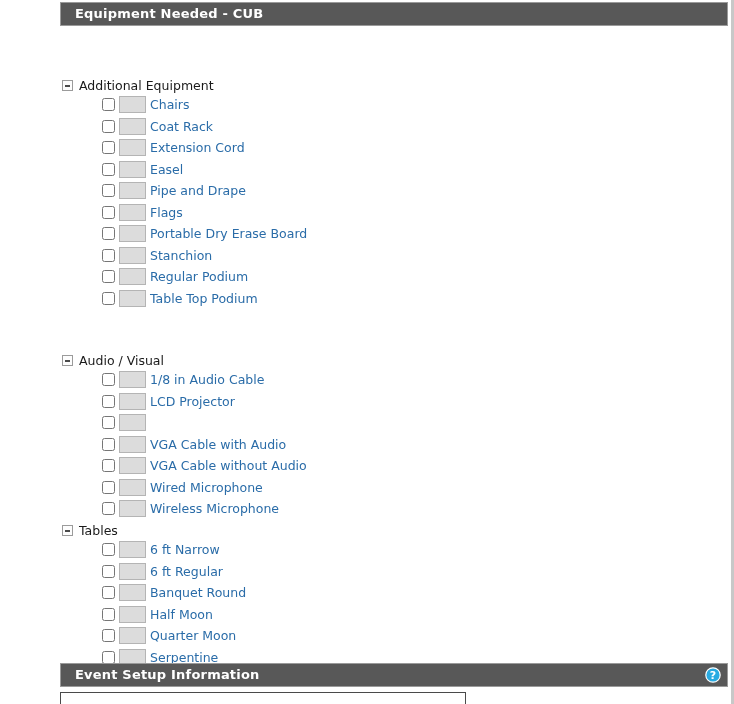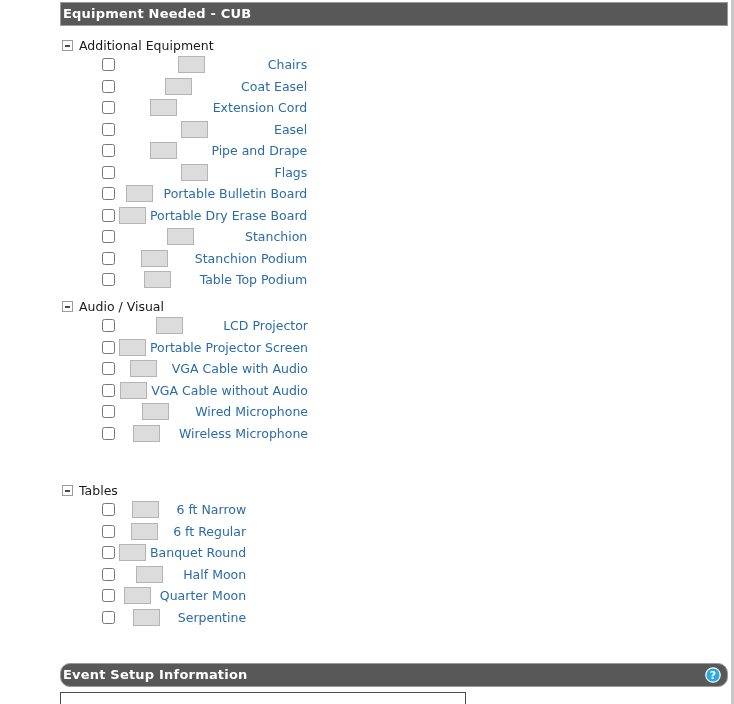--- a/index.html
+++ b/index.html
@@ -41,21 +41,21 @@
     left: 60px;
     width: 668px;
     height: 24px;
     background: #585858;
     border: 1px solid #9a9a9a;
     box-sizing: border-box;
     color: #ffffff;
     font-weight: bold;
     font-size: 13px;
     line-height: 22px;
-    padding-left: 2px;
+    padding-left: 14px;
     letter-spacing: 0.2px;
     display: flex;
     align-items: center;
     justify-content: space-between;
   }
   .section-bar .bar-title {
     white-space: nowrap;
   }
 
   .help-icon {
@@ -64,20 +64,21 @@
     margin-right: 6px;
     flex: 0 0 auto;
     display: block;
     cursor: pointer;
   }
 
   
   .tree-group {
     position: absolute;
     left: 60px;
+    margin-top: 40px;
   }
   .group-head {
     display: flex;
     align-items: center;
     height: 18px;
     margin-left: 2px;
   }
   .toggle-icon {
     width: 11px;
     height: 11px;
@@ -104,21 +105,20 @@
     color: #1a1a1a;
     white-space: nowrap;
   }
 
   
   .item-row {
     display: flex;
     align-items: center;
     height: 21.5px;
     padding-left: 42px;
-    justify-content: space-between;
   }
   .row-check {
     width: 13px;
     height: 13px;
     margin: 0;
     padding: 0;
     flex: 0 0 auto;
   }
   .row-qty {
     width: 27px;
@@ -176,21 +176,21 @@
     </div>
 
     <div class="item-row">
       <input type="checkbox" class="row-check" style="">
       <input type="text" class="row-qty" value="" style="">
       <a class="row-link">Chairs</a>
     </div>
     <div class="item-row">
       <input type="checkbox" class="row-check" style="">
       <input type="text" class="row-qty" value="" style="">
-      <a class="row-link">Coat Easel</a>
+      <a class="row-link">Coat Rack</a>
     </div>
     <div class="item-row">
       <input type="checkbox" class="row-check" style="">
       <input type="text" class="row-qty" value="" style="">
       <a class="row-link">Extension Cord</a>
     </div>
     <div class="item-row">
       <input type="checkbox" class="row-check" style="">
       <input type="text" class="row-qty" value="" style="">
       <a class="row-link">Easel</a>
@@ -201,59 +201,58 @@
       <a class="row-link">Pipe and Drape</a>
     </div>
     <div class="item-row">
       <input type="checkbox" class="row-check" style="">
       <input type="text" class="row-qty" value="" style="">
       <a class="row-link">Flags</a>
     </div>
     <div class="item-row">
       <input type="checkbox" class="row-check" style="">
       <input type="text" class="row-qty" value="" style="">
-      <a class="row-link">Portable Bulletin Board</a>
-    </div>
-    <div class="item-row">
-      <input type="checkbox" class="row-check" style="">
-      <input type="text" class="row-qty" value="" style="">
       <a class="row-link">Portable Dry Erase Board</a>
     </div>
     <div class="item-row">
       <input type="checkbox" class="row-check" style="">
       <input type="text" class="row-qty" value="" style="">
       <a class="row-link">Stanchion</a>
     </div>
     <div class="item-row">
       <input type="checkbox" class="row-check" style="">
       <input type="text" class="row-qty" value="" style="">
-      <a class="row-link">Stanchion Podium</a>
+      <a class="row-link">Regular Podium</a>
     </div>
     <div class="item-row">
       <input type="checkbox" class="row-check" style="">
       <input type="text" class="row-qty" value="" style="">
       <a class="row-link">Table Top Podium</a>
     </div>
   </div>
 
-  <div class="tree-group" style="top:297px;">
+  <div class="tree-group" style="top:311px;">
     <div class="group-head">
       <span class="toggle-icon"></span>
       <span class="group-label">Audio / Visual</span>
     </div>
 
     <div class="item-row">
       <input type="checkbox" class="row-check" style="">
       <input type="text" class="row-qty" value="" style="">
+      <a class="row-link">1/8 in Audio Cable</a>
+    </div>
+    <div class="item-row">
+      <input type="checkbox" class="row-check" style="">
+      <input type="text" class="row-qty" value="" style="">
       <a class="row-link">LCD Projector</a>
     </div>
     <div class="item-row">
       <input type="checkbox" class="row-check" style="">
       <input type="text" class="row-qty" value="" style="">
-      <a class="row-link">Portable Projector Screen</a>
     </div>
     <div class="item-row">
       <input type="checkbox" class="row-check" style="">
       <input type="text" class="row-qty" value="" style="">
       <a class="row-link">VGA Cable with Audio</a>
     </div>
     <div class="item-row">
       <input type="checkbox" class="row-check" style="">
       <input type="text" class="row-qty" value="" style="">
       <a class="row-link">VGA Cable without Audio</a>
@@ -301,21 +300,21 @@
       <input type="text" class="row-qty" value="" style="">
       <a class="row-link">Quarter Moon</a>
     </div>
     <div class="item-row">
       <input type="checkbox" class="row-check" style="">
       <input type="text" class="row-qty" value="" style="">
       <a class="row-link">Serpentine</a>
     </div>
   </div>
 
-  <div class="section-bar" style="top:663px;border-radius:10px;">
+  <div class="section-bar" style="top:663px;">
     <span class="bar-title">Event Setup Information</span>
     <svg class="help-icon" viewBox="0 0 16 16">
       <circle cx="8" cy="8" r="7.2" fill="#29ABE2" stroke="#ffffff" stroke-width="1.2"></circle>
       <text x="8" y="12" text-anchor="middle" font-family="DejaVu Sans, sans-serif" font-size="11" font-weight="bold" fill="#ffffff">?</text>
     </svg>
   </div>
 
   <textarea class="setup-textarea" placeholder="" style=""></textarea>
 
 </div>

